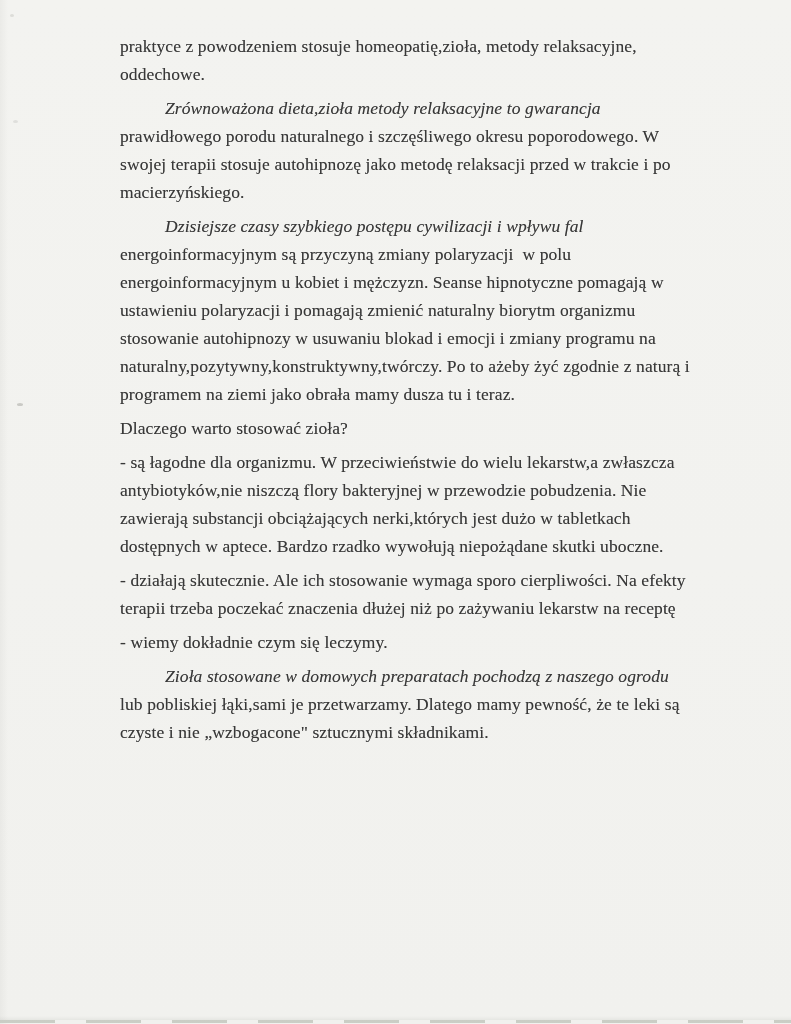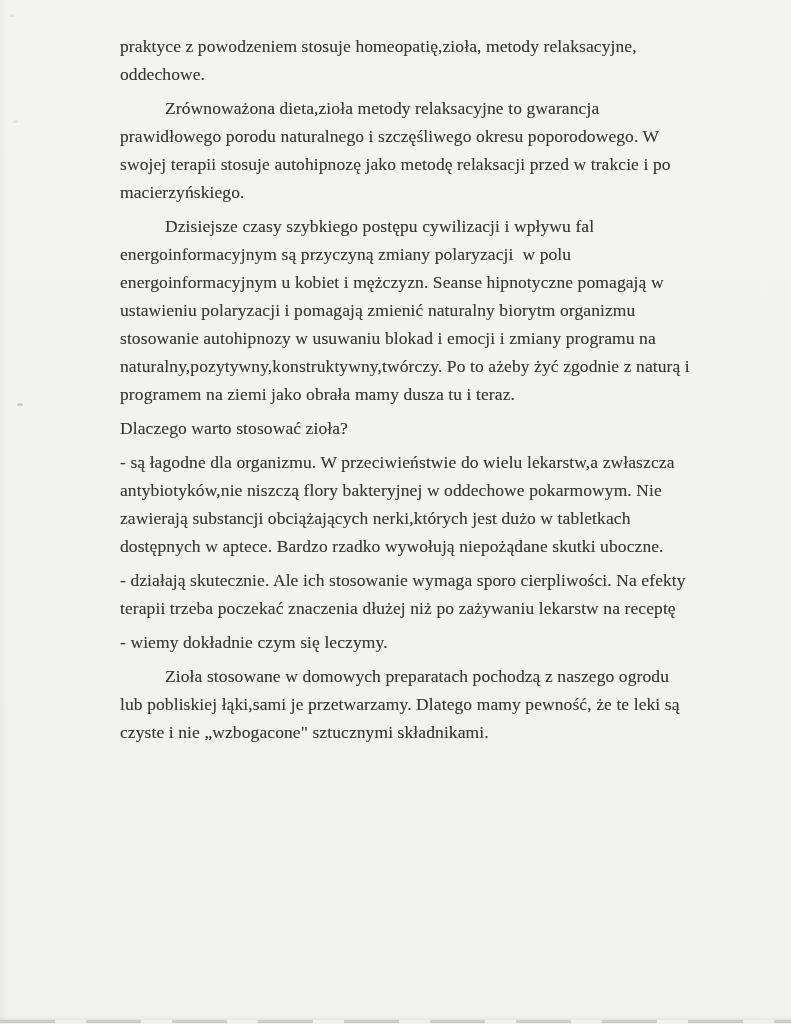--- a/index.html
+++ b/index.html
@@ -31,20 +31,21 @@
     text-shadow: 0 0 0.5px rgba(70, 70, 70, 0.45);
   }
   .para {
     margin: 0 0 6px 0;
   }
   .line {
     white-space: pre;
   }
   .para.indent .line.first {
     padding-left: 45px;
+    font-style: italic;
   }
   .speck {
     position: absolute;
     background: #b4b4af;
     border-radius: 50%;
   }
   .s1 { left: 17px; top: 403px; width: 6px; height: 3px; opacity: 0.65; }
   .s2 { left: 10px; top: 14px;  width: 4px; height: 3px; opacity: 0.35; }
   .s3 { left: 13px; top: 120px; width: 5px; height: 3px; opacity: 0.30; }
   .scan-edge {
@@ -98,21 +99,21 @@
         <div class="line">ustawieniu polaryzacji i pomagają zmienić naturalny biorytm organizmu</div>
         <div class="line">stosowanie autohipnozy w usuwaniu blokad i emocji i zmiany programu na</div>
         <div class="line">naturalny,pozytywny,konstruktywny,twórczy. Po to ażeby żyć zgodnie z naturą i</div>
         <div class="line">programem na ziemi jako obrała mamy dusza tu i teraz.</div>
       </div>
       <div class="para">
         <div class="line">Dlaczego warto stosować zioła?</div>
       </div>
       <div class="para">
         <div class="line">- są łagodne dla organizmu. W przeciwieństwie do wielu lekarstw,a zwłaszcza</div>
-        <div class="line">antybiotyków,nie niszczą flory bakteryjnej w oddechowe pokarmowym. Nie</div>
+        <div class="line">antybiotyków,nie niszczą flory bakteryjnej w przewodzie pobudzenia. Nie</div>
         <div class="line">zawierają substancji obciążających nerki,których jest dużo w tabletkach</div>
         <div class="line">dostępnych w aptece. Bardzo rzadko wywołują niepożądane skutki uboczne.</div>
       </div>
       <div class="para">
         <div class="line">- działają skutecznie. Ale ich stosowanie wymaga sporo cierpliwości. Na efekty</div>
         <div class="line">terapii trzeba poczekać znaczenia dłużej niż po zażywaniu lekarstw na receptę</div>
       </div>
       <div class="para">
         <div class="line">- wiemy dokładnie czym się leczymy.</div>
       </div>

